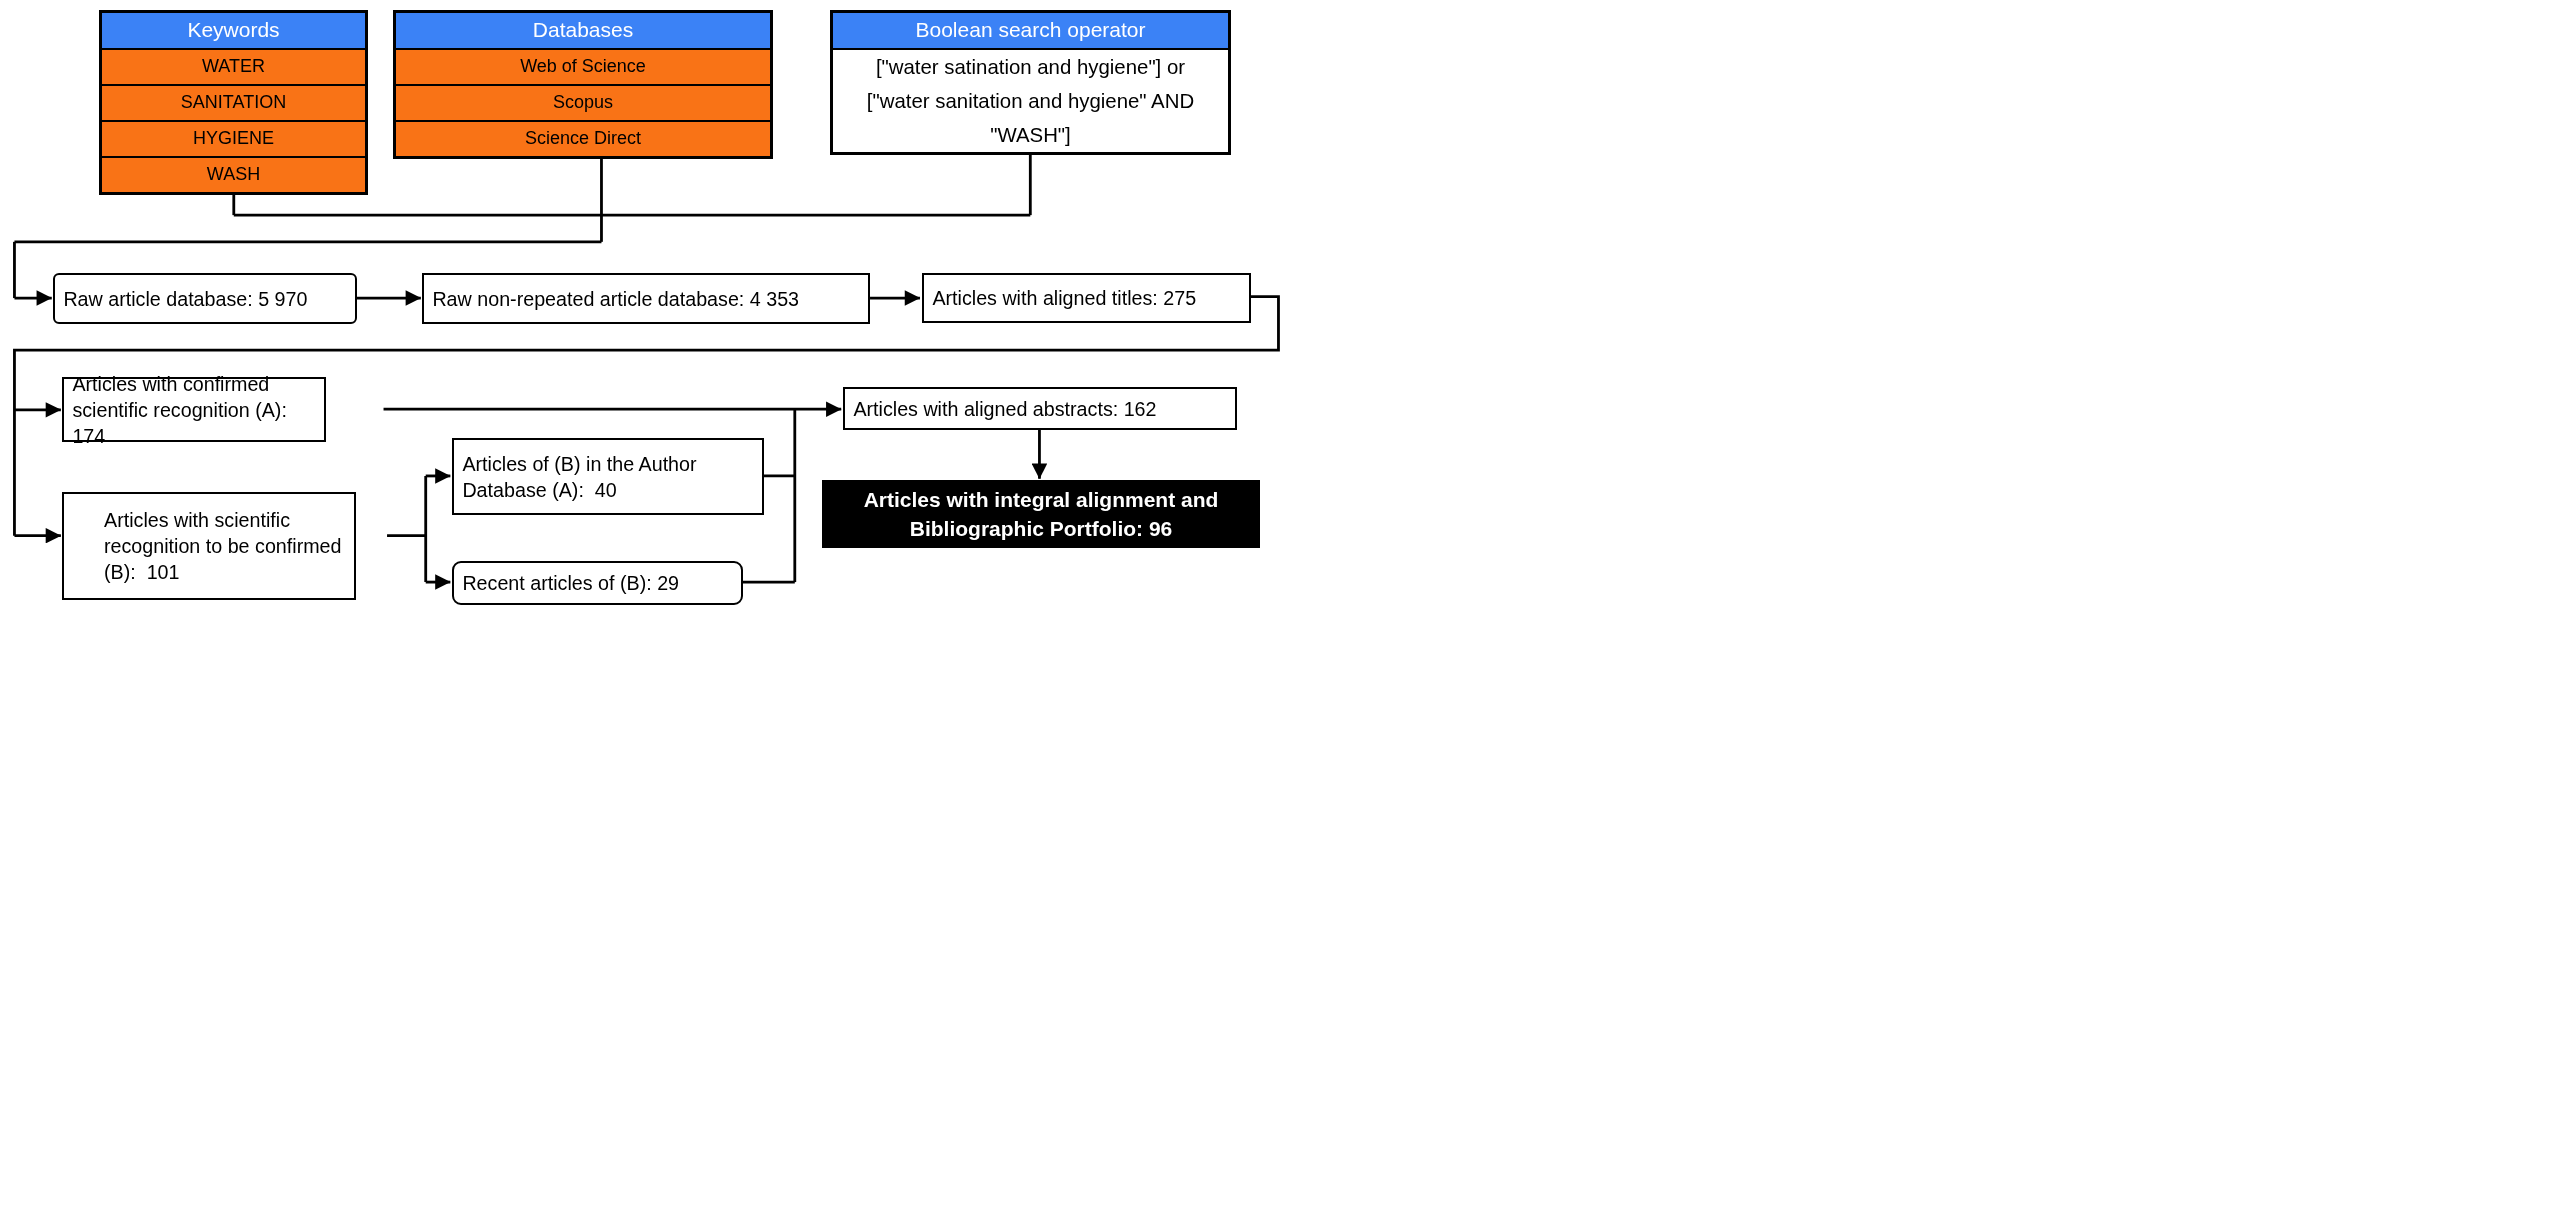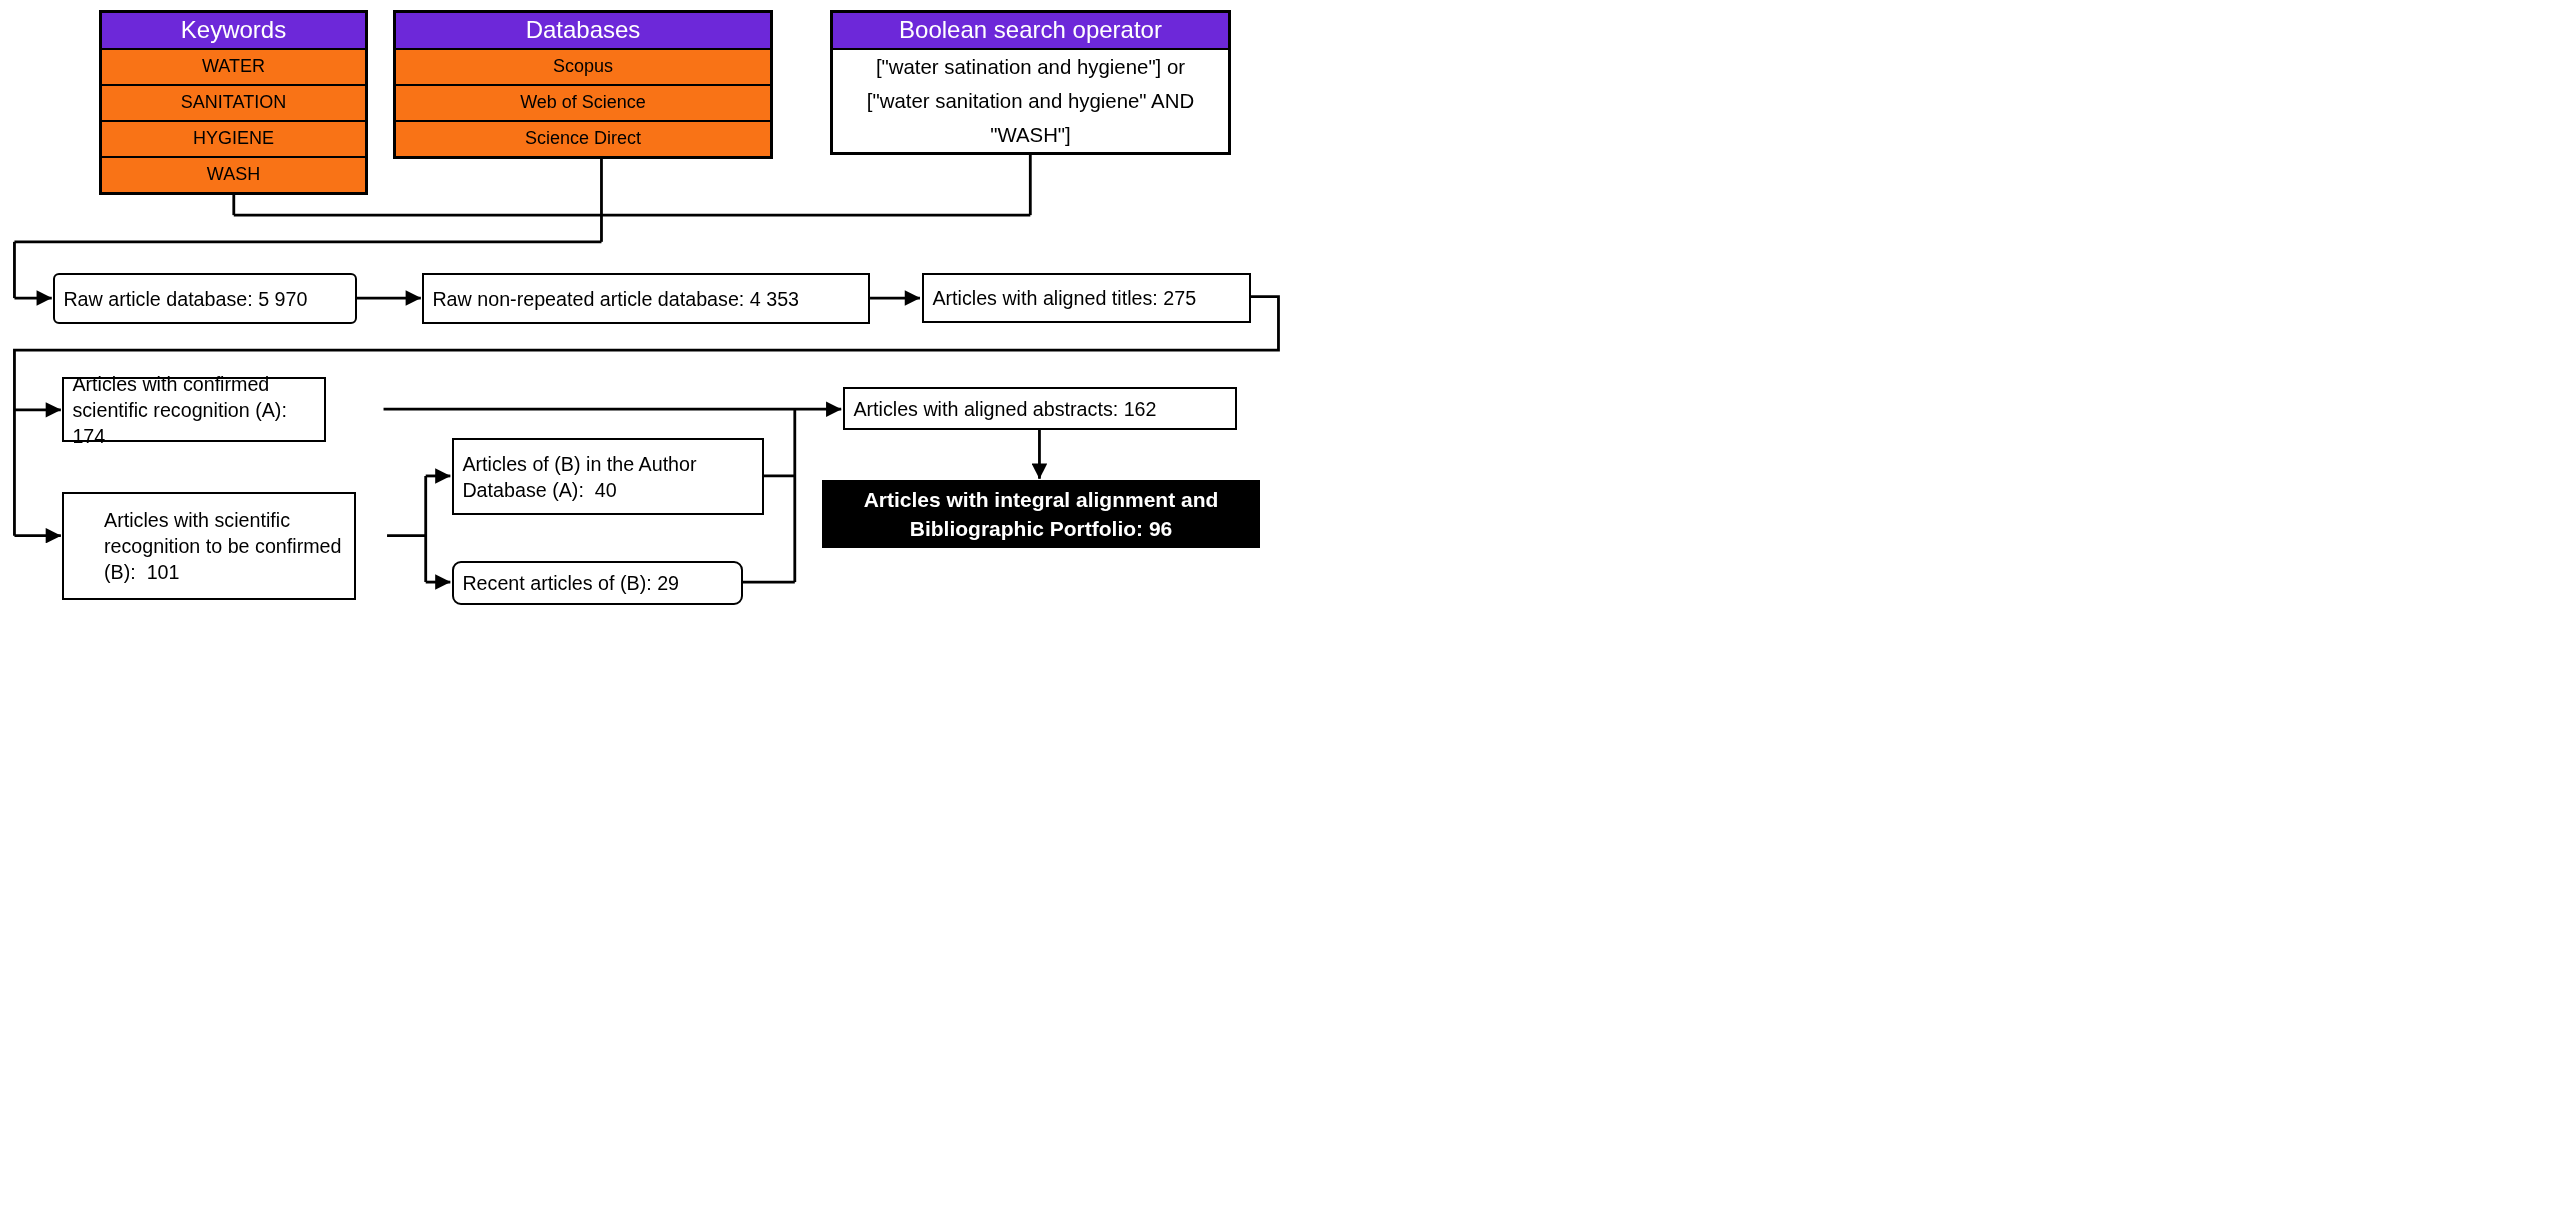--- a/index.html
+++ b/index.html
@@ -7,23 +7,23 @@
     position:relative;
     width:1288px;height:606px;
     background:#ffffff;
     font-family:"Liberation Sans","DejaVu Sans",sans-serif;
     color:#000;
     overflow:hidden;
   }
   
   .tbl{position:absolute;border:3.5px solid #000;background:#fff;box-sizing:border-box;}
   .tbl .hdr{
-    background:#6d28d9;color:#fff;height:35px;
+    background:#3b82f6;color:#fff;height:35px;
     display:flex;align-items:center;justify-content:center;
-    font-size:24px;
+    font-size:21px;
   }
   .tbl .cell{
     display:flex;align-items:center;justify-content:center;
     font-size:18px;border-top:2.8px solid #000;background:#f97316;
   }
   .tbl .cell.h48{height:34px;}
   .tbl .cell.h49{height:34px;}
   .tbl .bodytext{
     display:flex;align-items:center;justify-content:center;
     text-align:center;font-size:20.4px;line-height:34px;
@@ -84,22 +84,22 @@
   <div class="tbl" style="left:99px;top:9.8px;width:269px;">
     <div class="hdr">Keywords</div>
     <div class="cell h48">WATER</div>
     <div class="cell h48">SANITATION</div>
     <div class="cell h48">HYGIENE</div>
     <div class="cell h48">WASH</div>
   </div>
 
   <div class="tbl" style="left:393px;top:9.8px;width:380px;">
     <div class="hdr">Databases</div>
+    <div class="cell h49">Web of Science</div>
     <div class="cell h49">Scopus</div>
-    <div class="cell h49">Web of Science</div>
     <div class="cell h49">Science Direct</div>
   </div>
 
   <div class="tbl" style="left:830px;top:9.8px;width:401px;">
     <div class="hdr">Boolean search operator</div>
     <div class="bodytext">["water satination and hygiene"] or
 ["water sanitation and hygiene" AND
 "WASH"]</div>
   </div>
 

